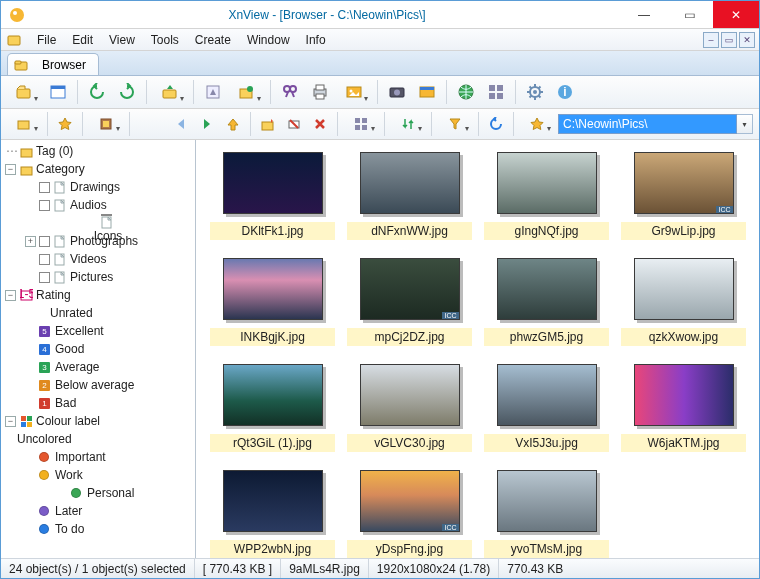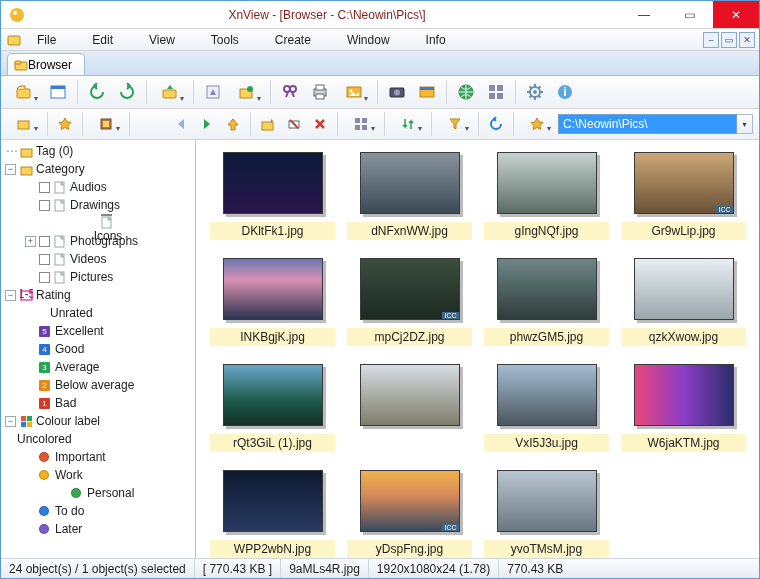--- a/index.html
+++ b/index.html
@@ -1,35 +1,35 @@
 <!DOCTYPE html>
 <html><head>
 <meta charset="utf-8">
 <style>
 * { box-sizing: border-box; margin: 0; padding: 0; font-family: "Segoe UI", Tahoma, sans-serif; font-size: 12px; }
 body { width: 760px; height: 579px; background: #fff; display: flex; flex-direction: column; overflow: hidden; border: 1px solid #5a9cd6; }
 
 
 .titlebar { height: 28px; background: #fff; display: flex; align-items: center; border-bottom: 1px solid #d4d4d4; }
 .titlebar .app-icon { width: 22px; height: 22px; margin: 0 5px; display:flex; align-items:center; justify-content:center; }
-.titlebar .title { flex: 1; text-align: center; color: #7f1d1d; font-size: 12px; }
+.titlebar .title { flex: 1; text-align: center; color: #0369a1; font-size: 12px; }
 .titlebar .winbtns { display: flex; }
 .titlebar .winbtn { width: 46px; height: 27px; display: flex; align-items: center; justify-content: center; color: #333; }
 .titlebar .winbtn.close { background: #e81123; color: #fff; }
 
 
 .menubar { height: 22px; display: flex; align-items: center; padding: 0 4px; border-bottom: 1px solid #d4d4d4; background: linear-gradient(#fbfcfe,#eef2f7); }
 .menubar .small-icon { width: 18px; height: 18px; margin-right: 6px; display:flex;align-items:center;justify-content:center; }
 .menubar .menuitem { padding: 2px 8px; color: #222; }
 .menubar .rightbtns { margin-left: auto; display:flex; gap:2px; }
 .menubar .rightbtns .sqbtn { width:16px;height:16px;border:1px solid #8aa9c7;background:#e9f1fb;display:flex;align-items:center;justify-content:center;font-size:9px;color:#547; }
 
 
 .tabstrip { height: 25px; display:flex; align-items:flex-end; padding: 0 6px; background: linear-gradient(#e2edf8,#cfe0f1); border-bottom: 1px solid #a6bcd4; }
-.tab { height: 22px; display:flex; align-items:center; gap:0; padding: 0 12px 0 6px; background: linear-gradient(#fff,#f4f8fc); border:1px solid #a6bcd4; border-bottom:none; border-radius: 5px 5px 0 0; }
+.tab { height: 22px; display:flex; align-items:center; gap:14px; padding: 0 12px 0 6px; background: linear-gradient(#fff,#f4f8fc); border:1px solid #a6bcd4; border-bottom:none; border-radius: 5px 5px 0 0; }
 .tab .ticon { width:14px;height:14px; }
 
 
 .toolbar { display:flex; align-items:center; gap:4px; padding: 3px 6px; border-bottom: 1px solid #d4d4d4; background: linear-gradient(#fdfdfd,#edf2f7); }
 .tb-btn { width:26px; height:26px; border:1px solid transparent; border-radius:2px; display:flex; align-items:center; justify-content:center; }
 .tb-btn.small { width:22px; height:22px; }
 .tb-btn.drop { width:34px; position:relative; }
 .tb-btn.drop::after { content:"▾"; font-size:8px; color:#555; position:absolute; right:2px; bottom:1px; }
 .sep { width:1px; height:24px; background:#cfd6de; margin:0 2px; }
 .pathbar { flex:1; display:flex; align-items:center; }
@@ -79,21 +79,21 @@
     <div class="winbtn close">✕</div>
   </div>
 </div>
 
 <div class="menubar">
   <div class="small-icon">
     <svg width="14" height="14">
         <rect x="1" y="3" width="12" height="9" rx="1" fill="#f9d15b" stroke="#b88a1a"></rect>
       </svg>
   </div>
-  <div id="menu-items" style="display: flex; gap: 20px;">
+  <div id="menu-items" style="display: flex;">
       <span class="menuitem">File</span>
       <span class="menuitem">Edit</span>
       <span class="menuitem">View</span>
       <span class="menuitem">Tools</span>
       <span class="menuitem">Create</span>
       <span class="menuitem">Window</span>
       <span class="menuitem">Info</span>
     </div>
   <div class="rightbtns">
     <div class="sqbtn">–</div>
@@ -347,32 +347,32 @@
     <div id="cat-rows">
         <div class="tree-row" style="padding-left: 24px;">
           <span class="tree-toggle blank"></span>
           <span class="checkbox"></span>
           <span class="tree-icon">
             <svg width="12" height="13">
               <rect x="1" y="1" width="9" height="11" fill="#fff" stroke="#9aa"></rect>
               <path d="M7 1l3 3h-3z" fill="#dde" stroke="#9aa"></path>
             </svg>
           </span>
-          <span>Audios</span>
+          <span>Drawings</span>
         </div>
         <div class="tree-row" style="padding-left: 24px;">
           <span class="tree-toggle blank"></span>
           <span class="checkbox"></span>
           <span class="tree-icon">
             <svg width="12" height="13">
               <rect x="1" y="1" width="9" height="11" fill="#fff" stroke="#9aa"></rect>
               <path d="M7 1l3 3h-3z" fill="#dde" stroke="#9aa"></path>
             </svg>
           </span>
-          <span>Drawings</span>
+          <span>Audios</span>
         </div>
         <div class="tree-row" style="padding-left: 24px; flex-direction: column;">
           <span class="tree-toggle blank"></span>
           <span class="checkbox"></span>
           <span class="tree-icon">
             <svg width="12" height="13">
               <rect x="1" y="1" width="9" height="11" fill="#fff" stroke="#9aa"></rect>
               <path d="M7 1l3 3h-3z" fill="#dde" stroke="#9aa"></path>
             </svg>
           </span>
@@ -483,28 +483,28 @@
           <span class="dot" style="background:#f2b01e"></span>
           <span style="width:6px"></span>
           <span>Work</span>
         </div>
         <div class="tree-row" style="padding-left: 38px; margin-left: 32px;">
           <span class="dot" style="background:#3aa655"></span>
           <span style="width:6px"></span>
           <span>Personal</span>
         </div>
         <div class="tree-row" style="padding-left: 38px;">
+          <span class="dot" style="background:#7a5cc7"></span>
+          <span style="width:6px"></span>
+          <span>Later</span>
+        </div>
+        <div class="tree-row" style="padding-left: 38px;">
           <span class="dot" style="background:#2a7de1"></span>
           <span style="width:6px"></span>
           <span>To do</span>
-        </div>
-        <div class="tree-row" style="padding-left: 38px;">
-          <span class="dot" style="background:#7a5cc7"></span>
-          <span style="width:6px"></span>
-          <span>Later</span>
         </div>
       </div>
 
   </div>
 
   <div class="content">
     <div class="grid" id="thumb-grid">
         <div class="thumb-cell">
           <div class="thumb" style="background:linear-gradient(#0b1a3a,#29154a)"></div>
           <div class="thumb-label">DKltFk1.jpg</div>
@@ -540,20 +540,21 @@
         <div class="thumb-cell">
           <div class="thumb" style="background:linear-gradient(#e8eef2,#9aa7ad)"></div>
           <div class="thumb-label">qzkXwow.jpg</div>
         </div>
         <div class="thumb-cell">
           <div class="thumb" style="background:linear-gradient(#6aa7c7 0%,#1d5a4a 60%,#123026 100%)"></div>
           <div class="thumb-label">rQt3GiL (1).jpg</div>
         </div>
         <div class="thumb-cell">
           <div class="thumb" style="background:linear-gradient(#d7dde3,#7e7c6a)"></div>
+          <div class="thumb-label">vGLVC30.jpg</div>
         </div>
         <div class="thumb-cell">
           <div class="thumb" style="background:linear-gradient(#a5bdd0,#4a5660)"></div>
           <div class="thumb-label">VxI5J3u.jpg</div>
         </div>
         <div class="thumb-cell">
           <div class="thumb" style="background:linear-gradient(90deg,#e8467a,#8a3ec7,#2b2d6a)"></div>
           <div class="thumb-label">W6jaKTM.jpg</div>
         </div>
         <div class="thumb-cell">

